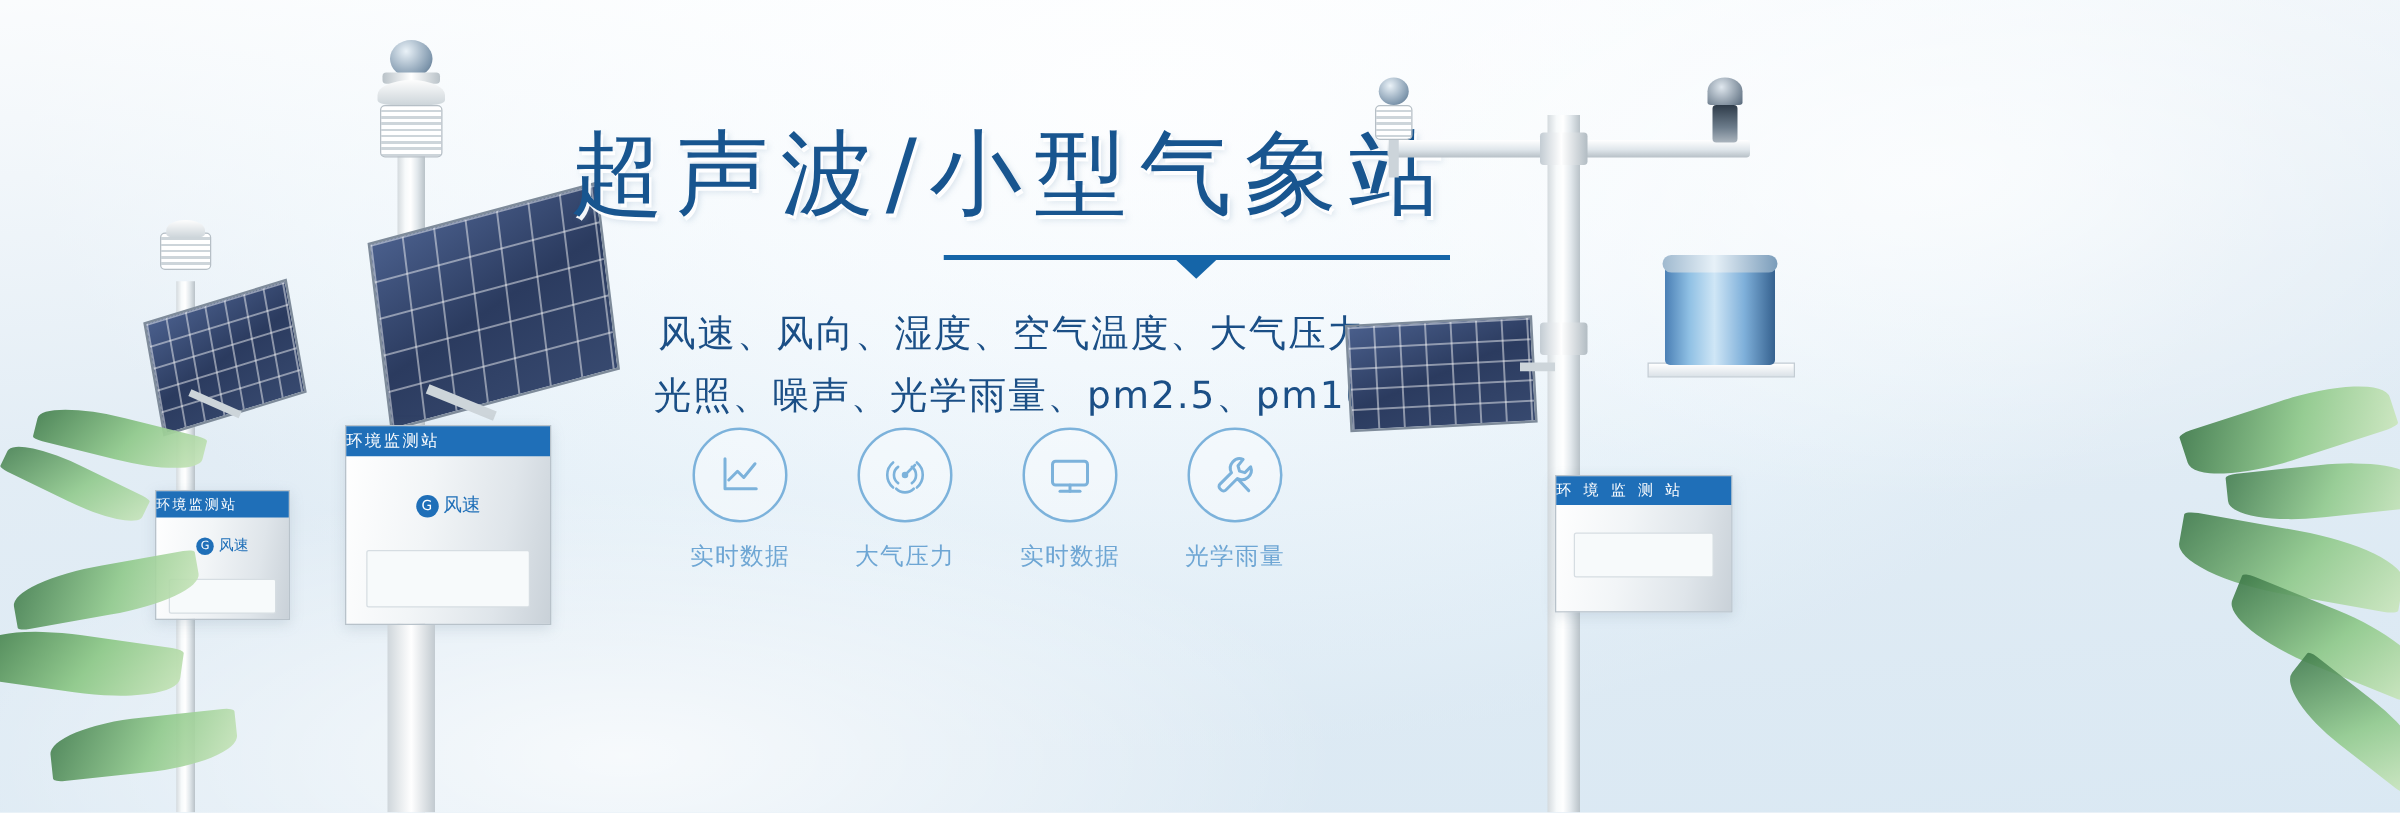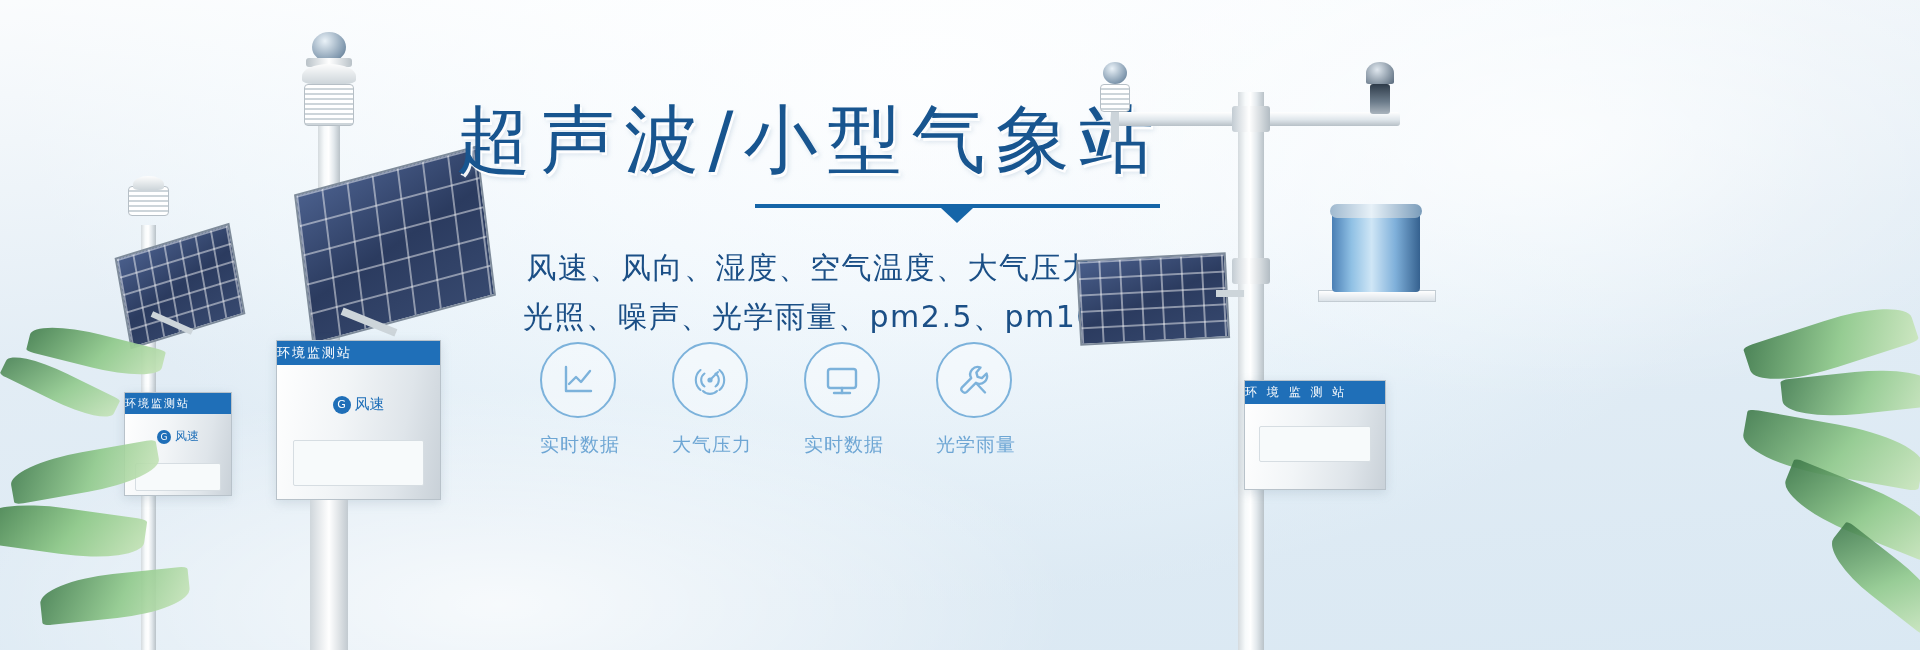--- a/index.html
+++ b/index.html
@@ -37,21 +37,21 @@
   .sublines{margin-top:20px;text-align:center;}
   .subline{
     font-size:30px;color:#1b4f86;letter-spacing:1.5px;line-height:1.62;
     white-space:nowrap;font-family:"DejaVu Sans","Liberation Sans",sans-serif;
   }
   
   .features{
     position:absolute;left:540px;top:342px;width:500px;
     display:flex;justify-content:space-between;
   }
-  .feature{width:104px;display:flex;flex-direction:column;}
+  .feature{width:104px;display:flex;flex-direction:column;align-items:center;}
   .fcircle{
     width:72px;height:72px;border-radius:50%;
     border:2px solid #7cb2db;display:flex;align-items:center;justify-content:center;
     background:rgba(255,255,255,.35);
   }
   .flabel{
     margin-top:14px;font-size:19px;color:#6ea6d4;letter-spacing:1px;white-space:nowrap;
     font-family:"DejaVu Sans","Liberation Sans",sans-serif;
   }
 

